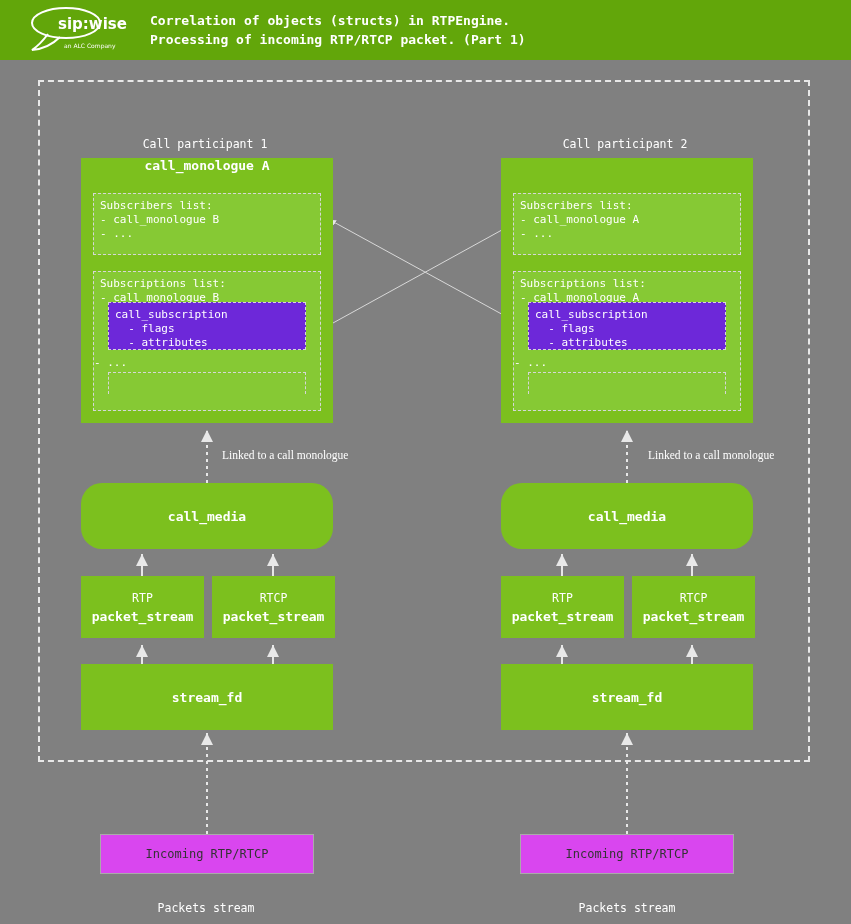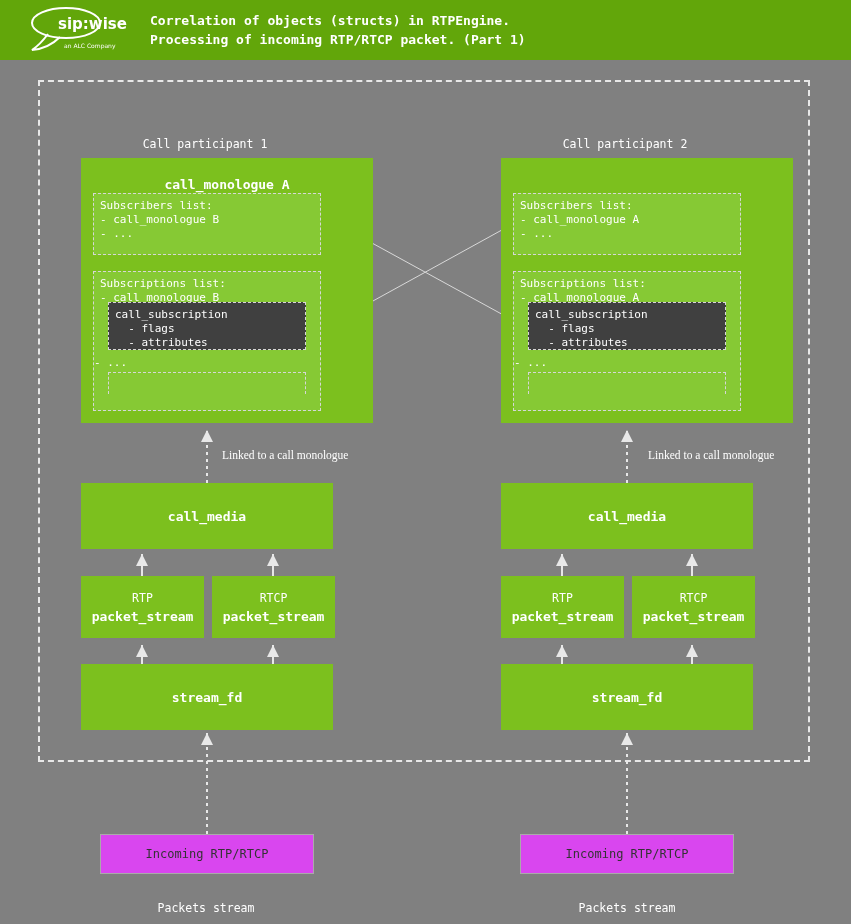--- a/index.html
+++ b/index.html
@@ -74,23 +74,23 @@
   .col-label {
     position: absolute;
     color: #ffffff;
     font-size: 11.5px;
     text-align: center;
     width: 250px;
   }
 
   
   .monologue {
-    width: 292px;
+    width: 252px;
     height: 265px;
-    padding-top: 19px;
+    padding-top: 0;
   }
   .inner-block {
     position: absolute;
     left: 12px;
     width: 228px;
     border: 1px dashed #d6d6d6;
     box-sizing: border-box;
     background: #86c934;
     color: #ffffff;
     font-size: 11px;
@@ -102,21 +102,21 @@
   .subsc-list { top: 113px; height: 140px; }
 
   .sub-subscription {
     position: absolute;
     left: 14px;
     top: 30px;
     width: 198px;
     height: 48px;
     border: 1px dashed #d6d6d6;
     box-sizing: border-box;
-    background: #404040;
+    background: #6d28d9;
     color: #ffffff;
     font-size: 11px;
     line-height: 14px;
     padding: 5px 6px;
     white-space: pre;
   }
   .sub-ellipsis {
     position: absolute;
     left: 0px;
     top: 84px;
@@ -135,20 +135,21 @@
     box-sizing: border-box;
   }
 
   
   .media {
     width: 252px;
     height: 66px;
     display: flex;
     align-items: center;
     justify-content: center;
+    border-radius: 21px;
   }
 
   
   .pstream {
     width: 123px;
     height: 62px;
     display: flex;
     flex-direction: column;
     align-items: center;
     justify-content: center;

